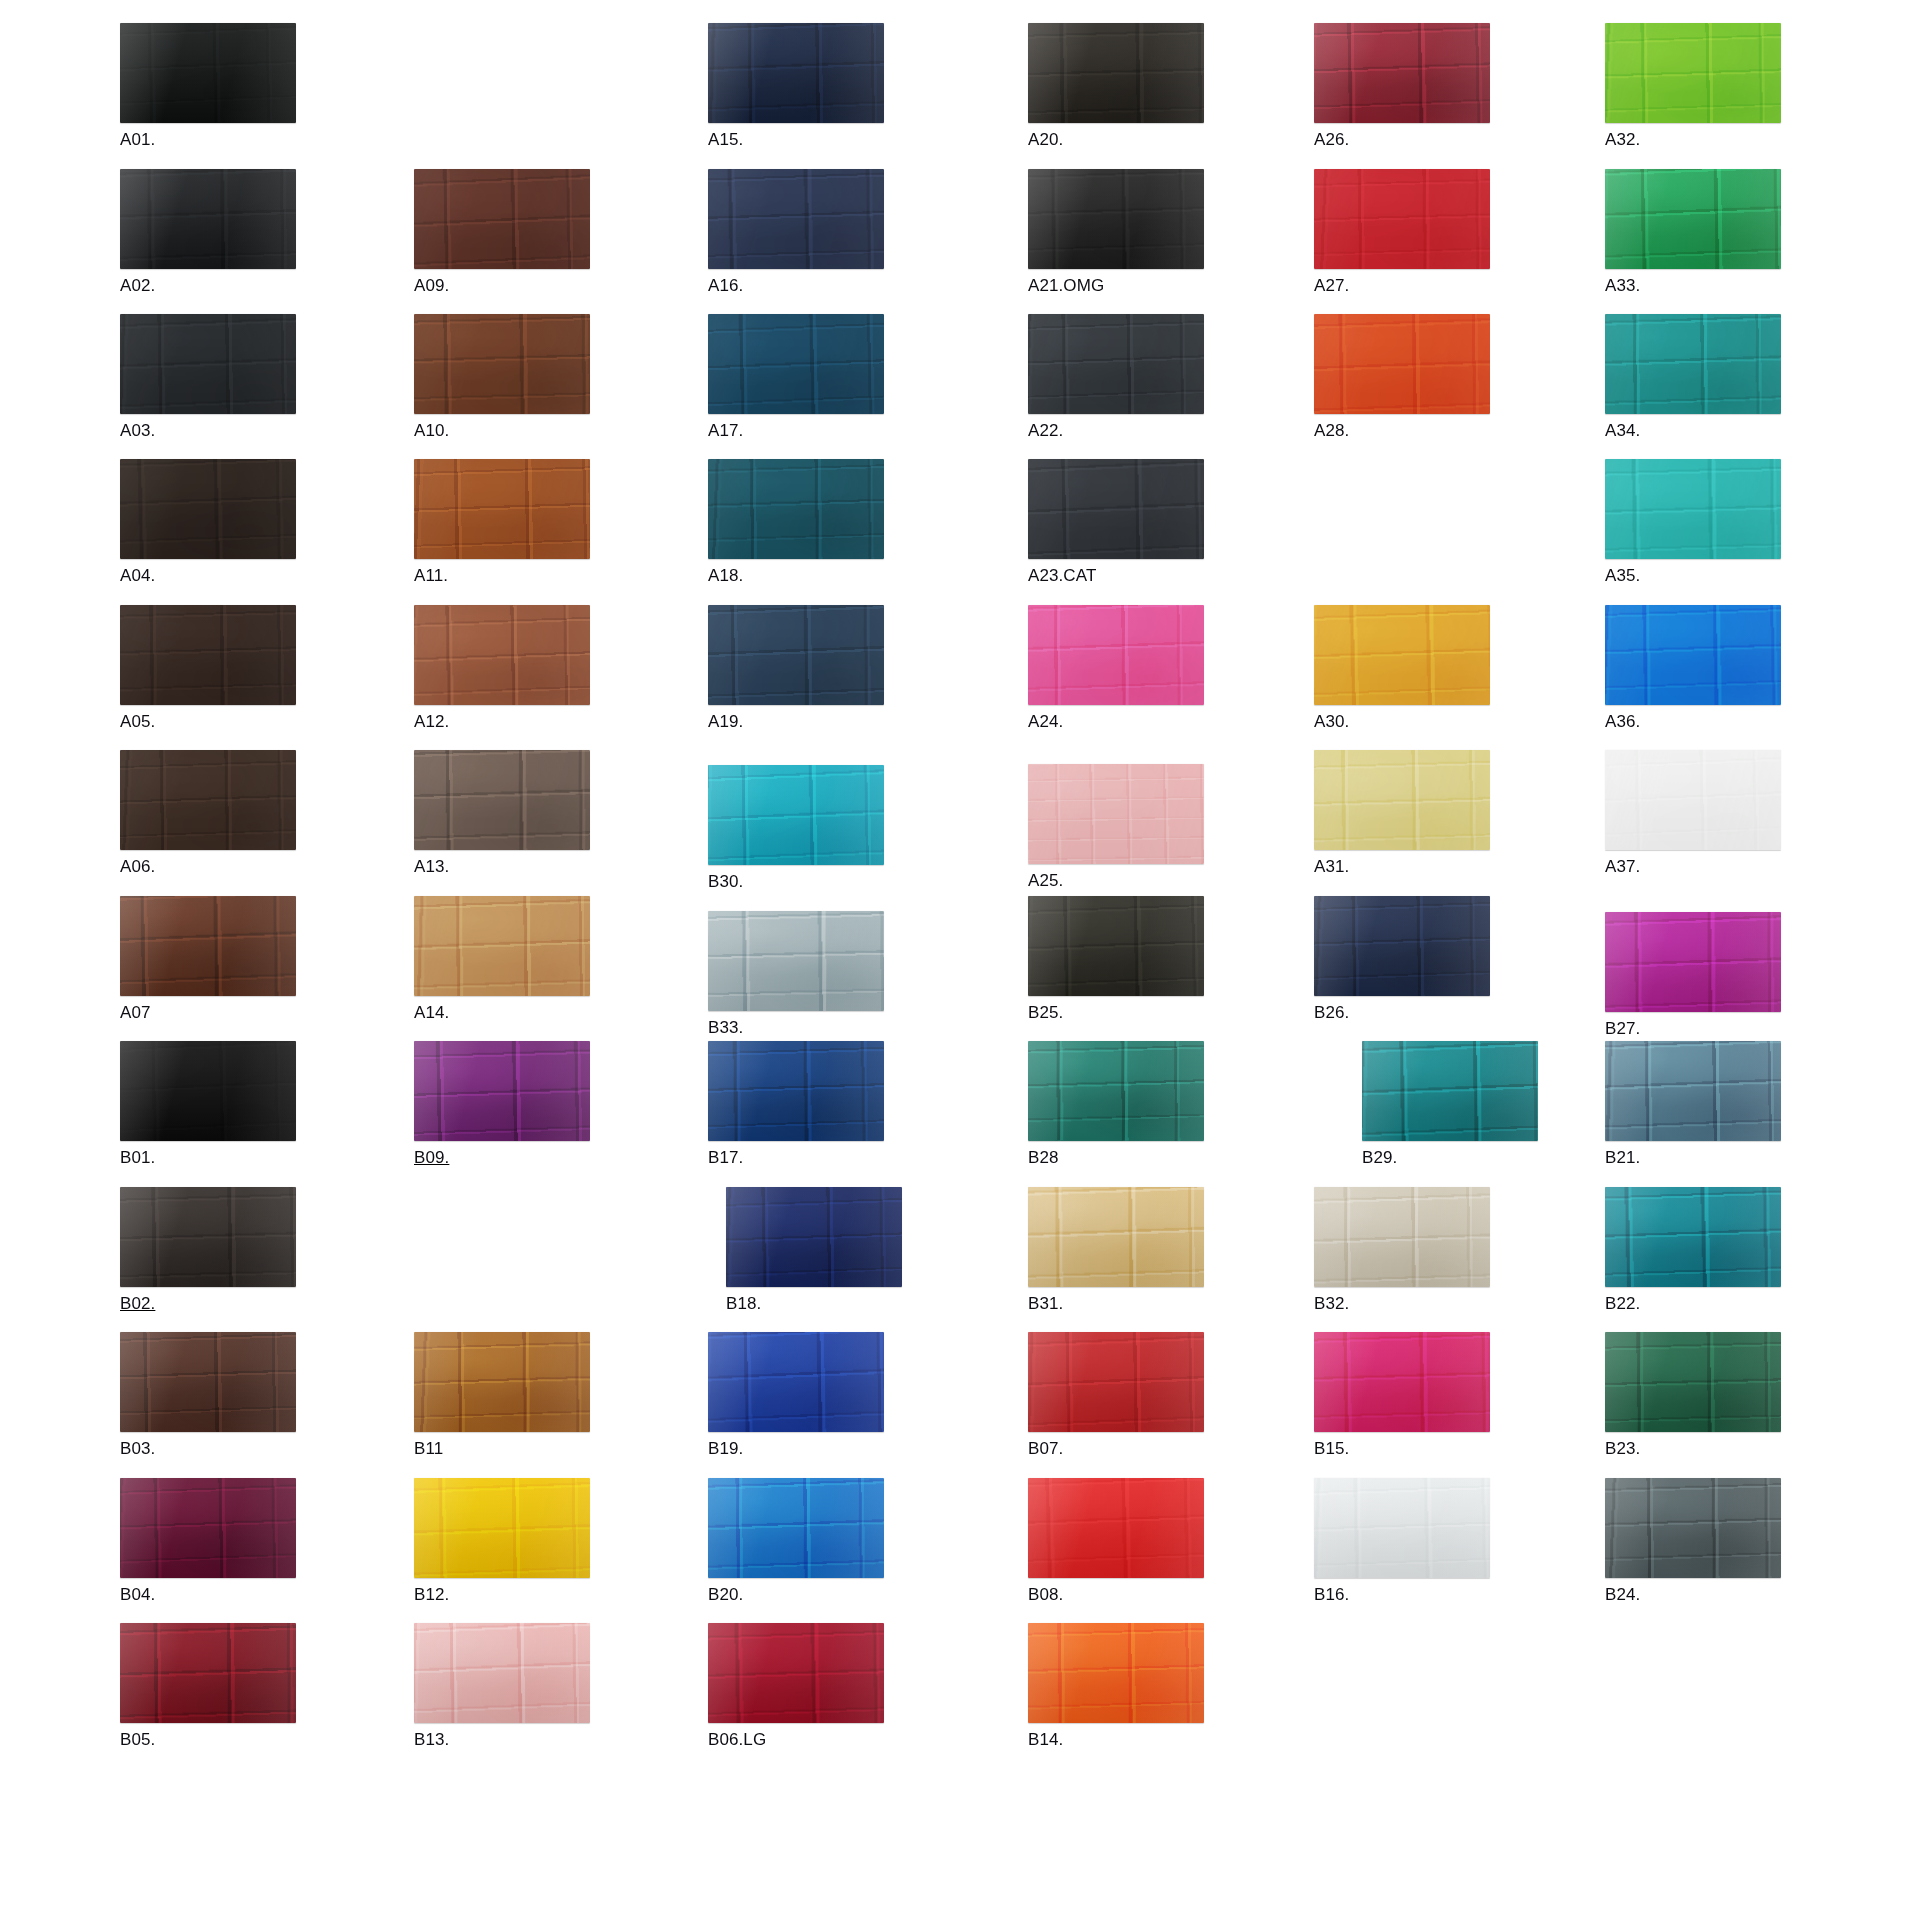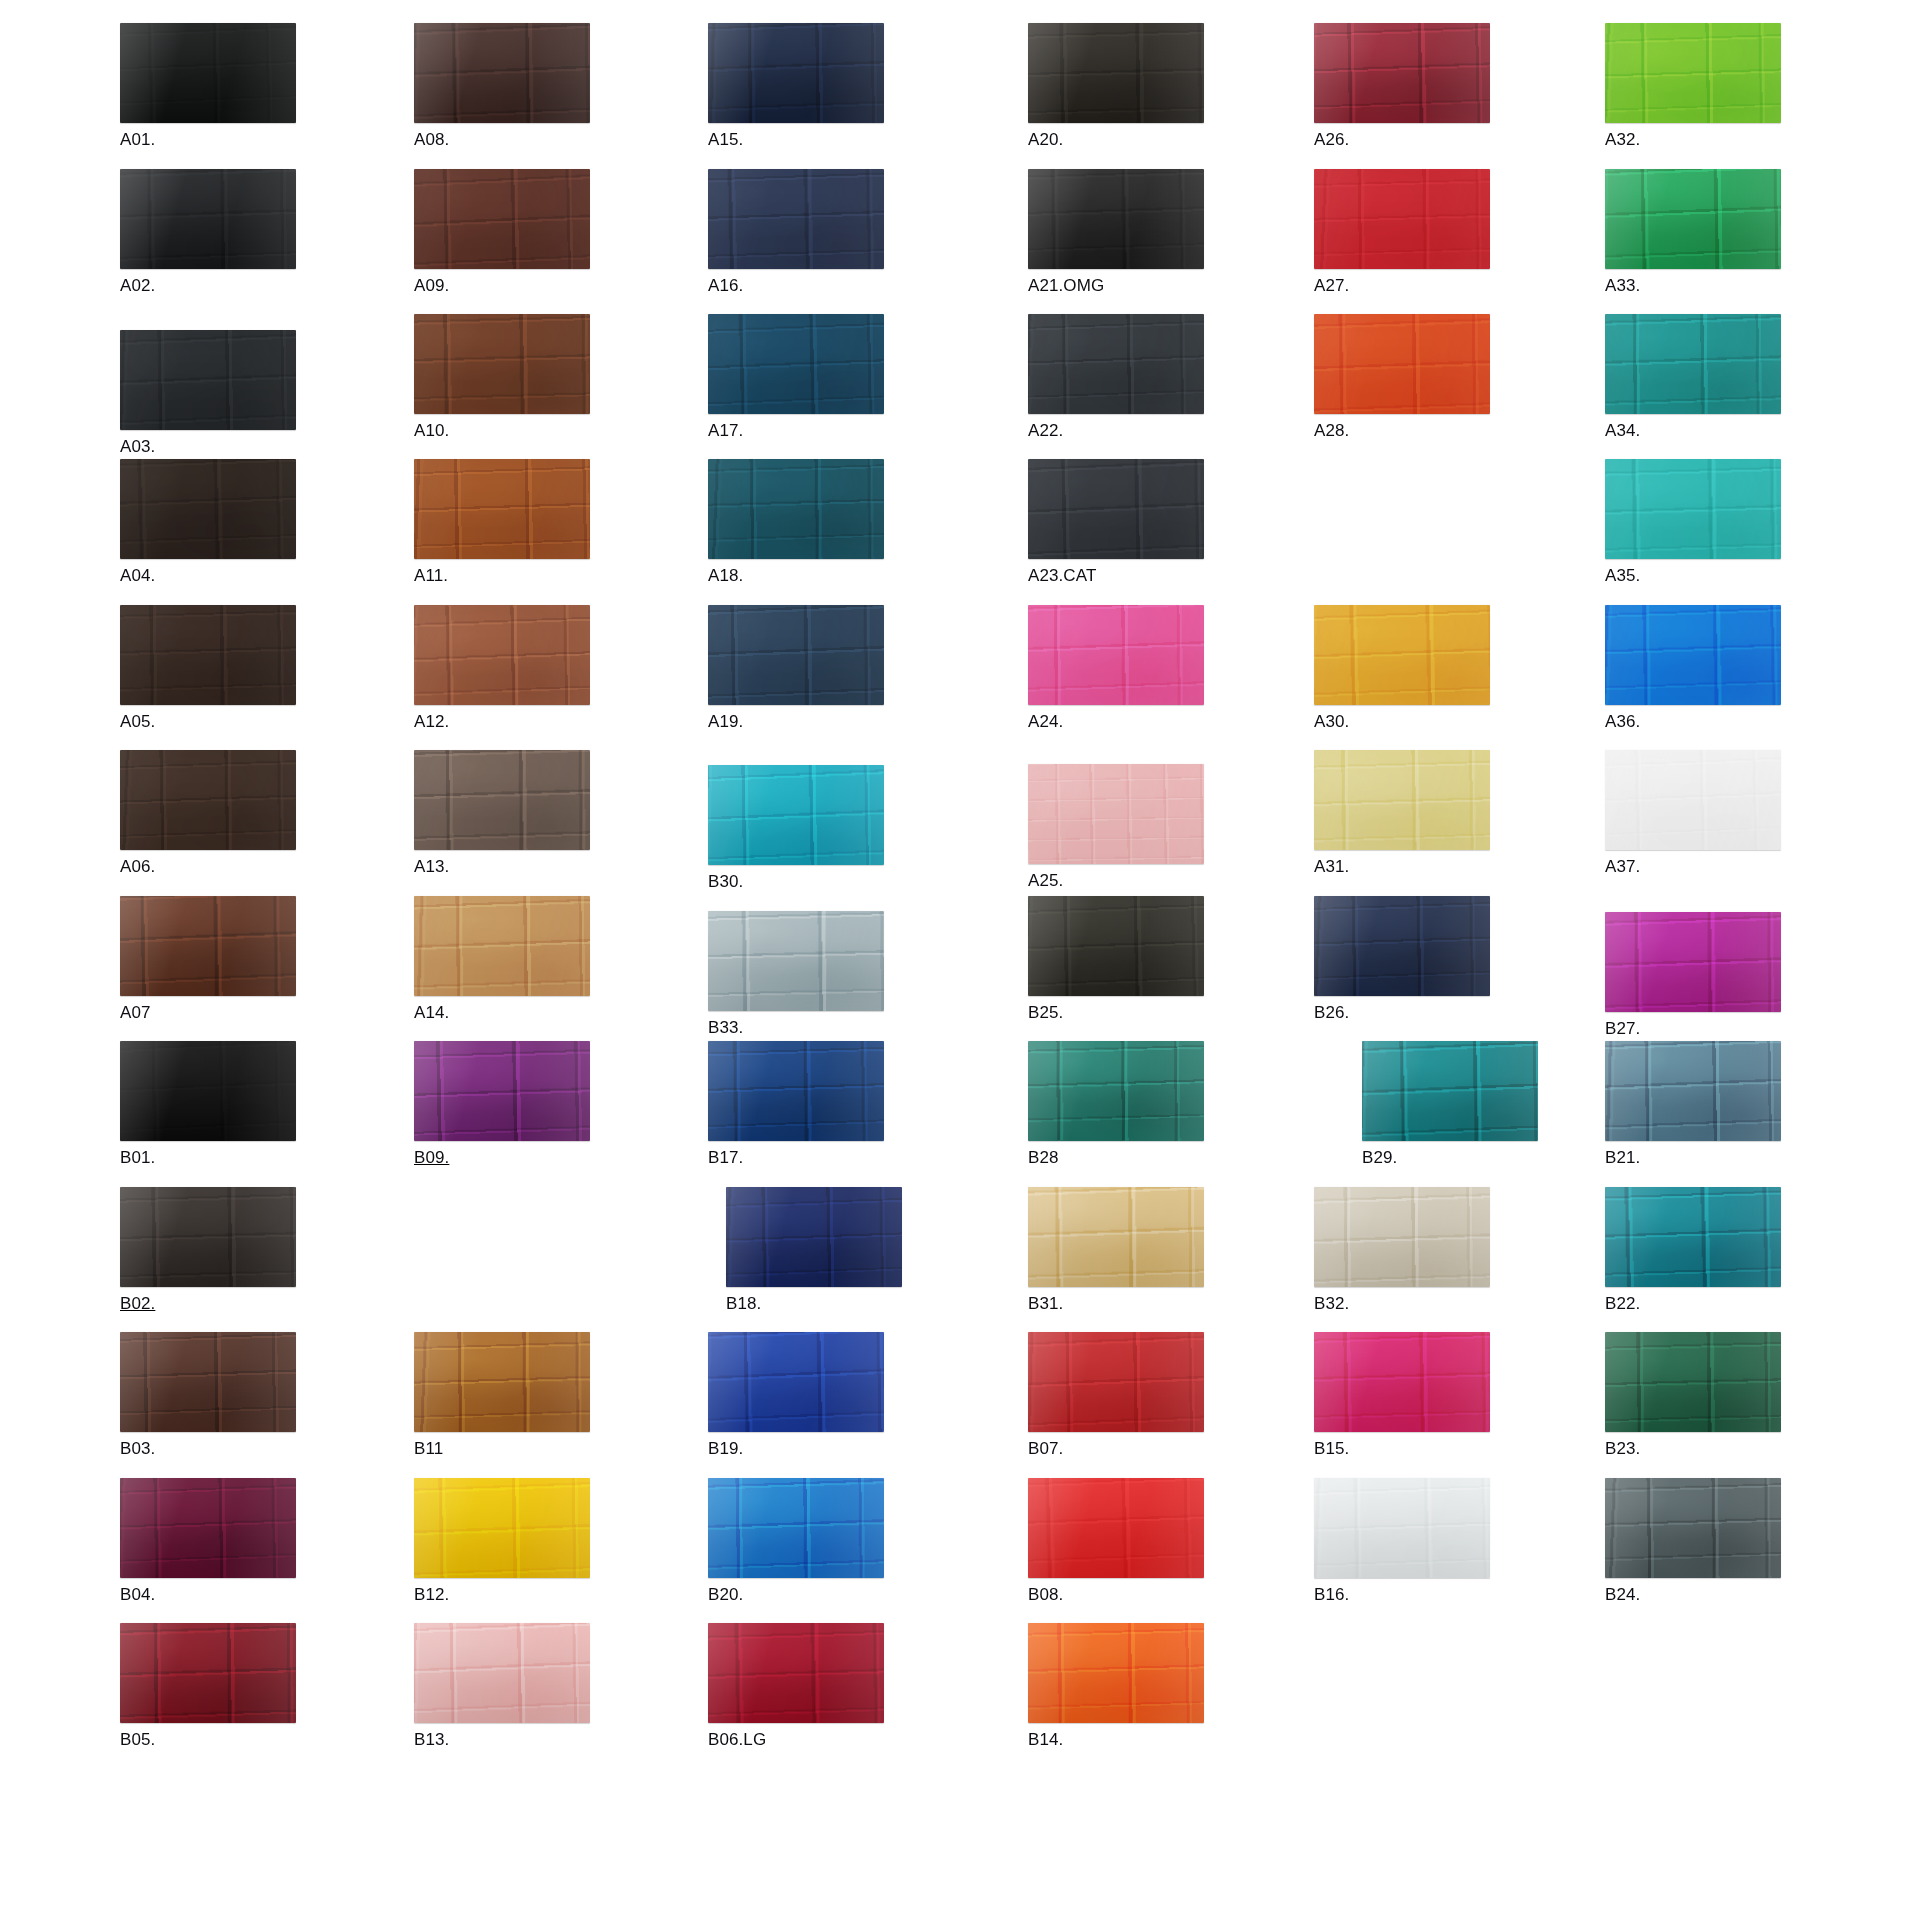--- a/index.html
+++ b/index.html
@@ -75,28 +75,20 @@
 
 <div id="swatch-grid">
     <div class="swatch-cell" style="left: 120px; top: 23px;">
       <div class="swatch-chip hi-gloss">
         <div class="tex-base" style="background: rgb(13, 15, 15);"></div>
         <div class="tex-scales" style="transform: rotate(-0.36deg) scale(0.92, 0.9) translate(-4%, -4%);"></div>
         <div class="tex-gloss"></div>
       </div>
       <div class="swatch-label">A01.</div>
     </div>
-    <div class="swatch-cell" style="left: 414px; top: 23px;">
-      <div class="swatch-chip hi-gloss">
-        <div class="tex-base" style="background: rgb(58, 36, 32);"></div>
-        <div class="tex-scales" style="transform: rotate(-0.12deg) scale(1.04, 1.1) translate(4%, 1%);"></div>
-        <div class="tex-gloss"></div>
-      </div>
-      <div class="swatch-label">A08.</div>
-    </div>
     <div class="swatch-cell" style="left: 708px; top: 23px;">
       <div class="swatch-chip hi-gloss">
         <div class="tex-base" style="background: rgb(20, 32, 58);"></div>
         <div class="tex-scales" style="transform: rotate(0.12deg) scale(0.96, 1.05) translate(3%, -3%);"></div>
         <div class="tex-gloss"></div>
       </div>
       <div class="swatch-label">A15.</div>
     </div>
     <div class="swatch-cell" style="left: 1028px; top: 23px;">
       <div class="swatch-chip hi-gloss">
@@ -163,21 +155,21 @@
       <div class="swatch-label">A27.</div>
     </div>
     <div class="swatch-cell" style="left: 1605px; top: 169px;">
       <div class="swatch-chip hi-gloss">
         <div class="tex-base" style="background: rgb(26, 154, 79);"></div>
         <div class="tex-scales" style="transform: rotate(-0.24deg) scale(1.04, 1.1) translate(3%, -3%);"></div>
         <div class="tex-gloss"></div>
       </div>
       <div class="swatch-label">A33.</div>
     </div>
-    <div class="swatch-cell" style="left: 120px; top: 330px;">
+    <div class="swatch-cell" style="left: 120px; top: 314px;">
       <div class="swatch-chip matte">
         <div class="tex-base" style="background: rgb(36, 39, 42);"></div>
         <div class="tex-scales" style="transform: rotate(0deg) scale(0.96, 1.05) translate(2%, 2%);"></div>
         <div class="tex-gloss"></div>
       </div>
       <div class="swatch-label">A03.</div>
     </div>
     <div class="swatch-cell" style="left: 414px; top: 314px;">
       <div class="swatch-chip matte">
         <div class="tex-base" style="background: rgb(106, 58, 36);"></div>

